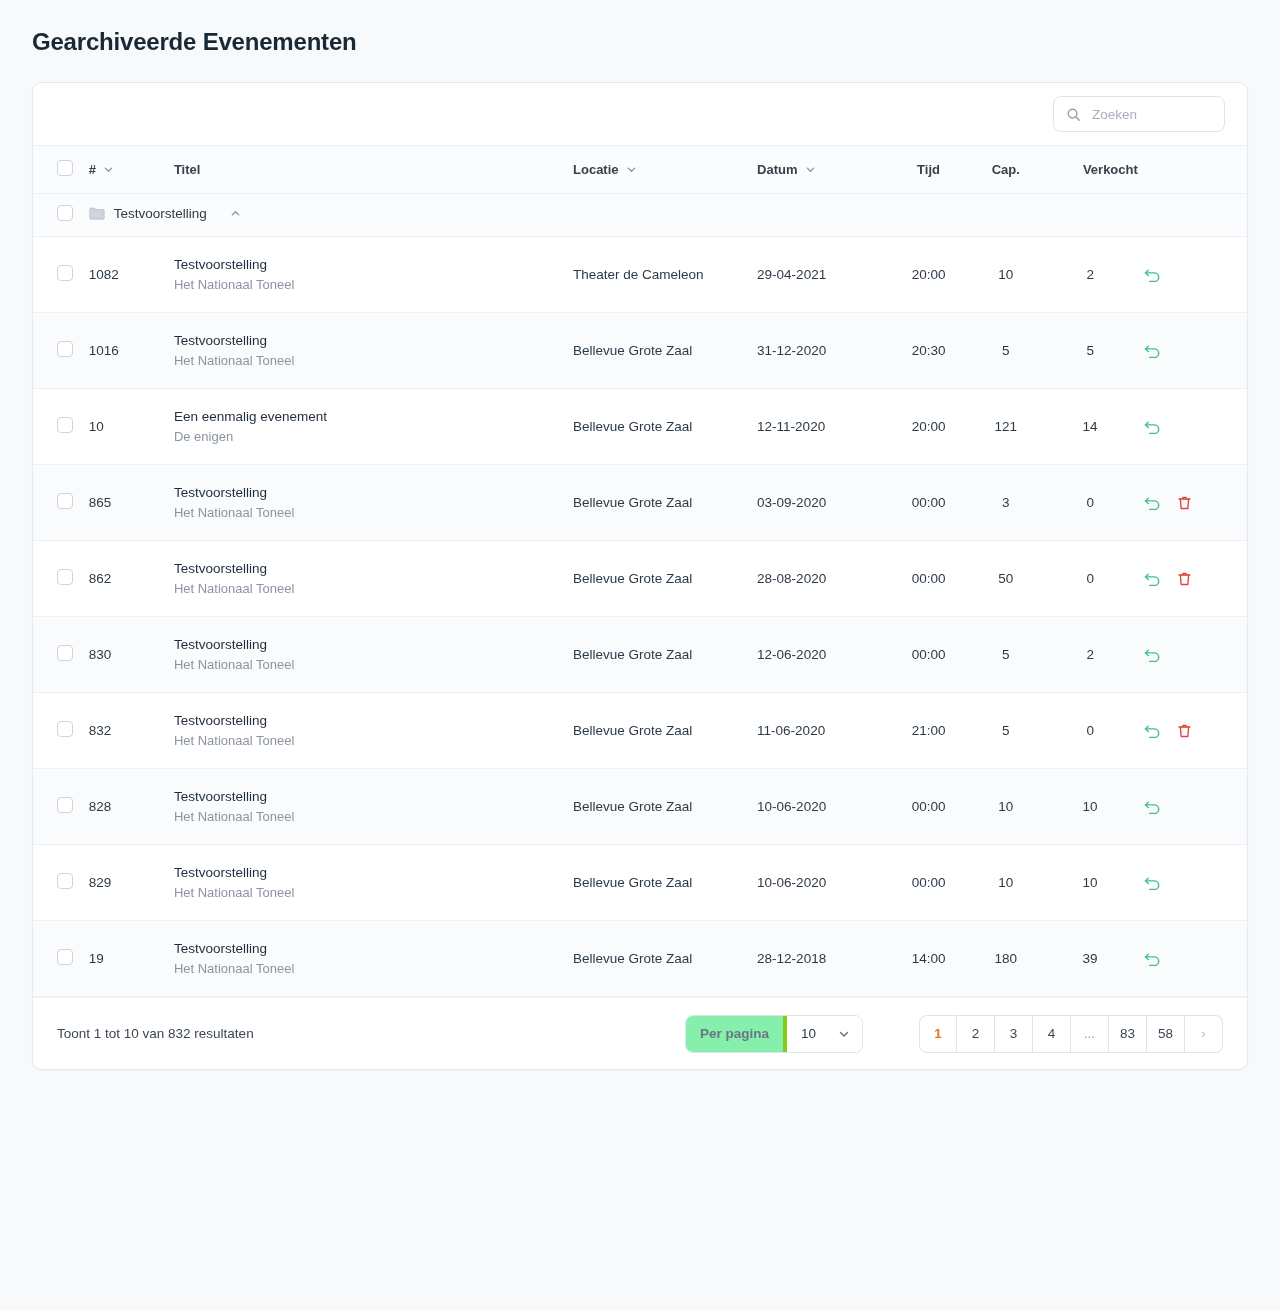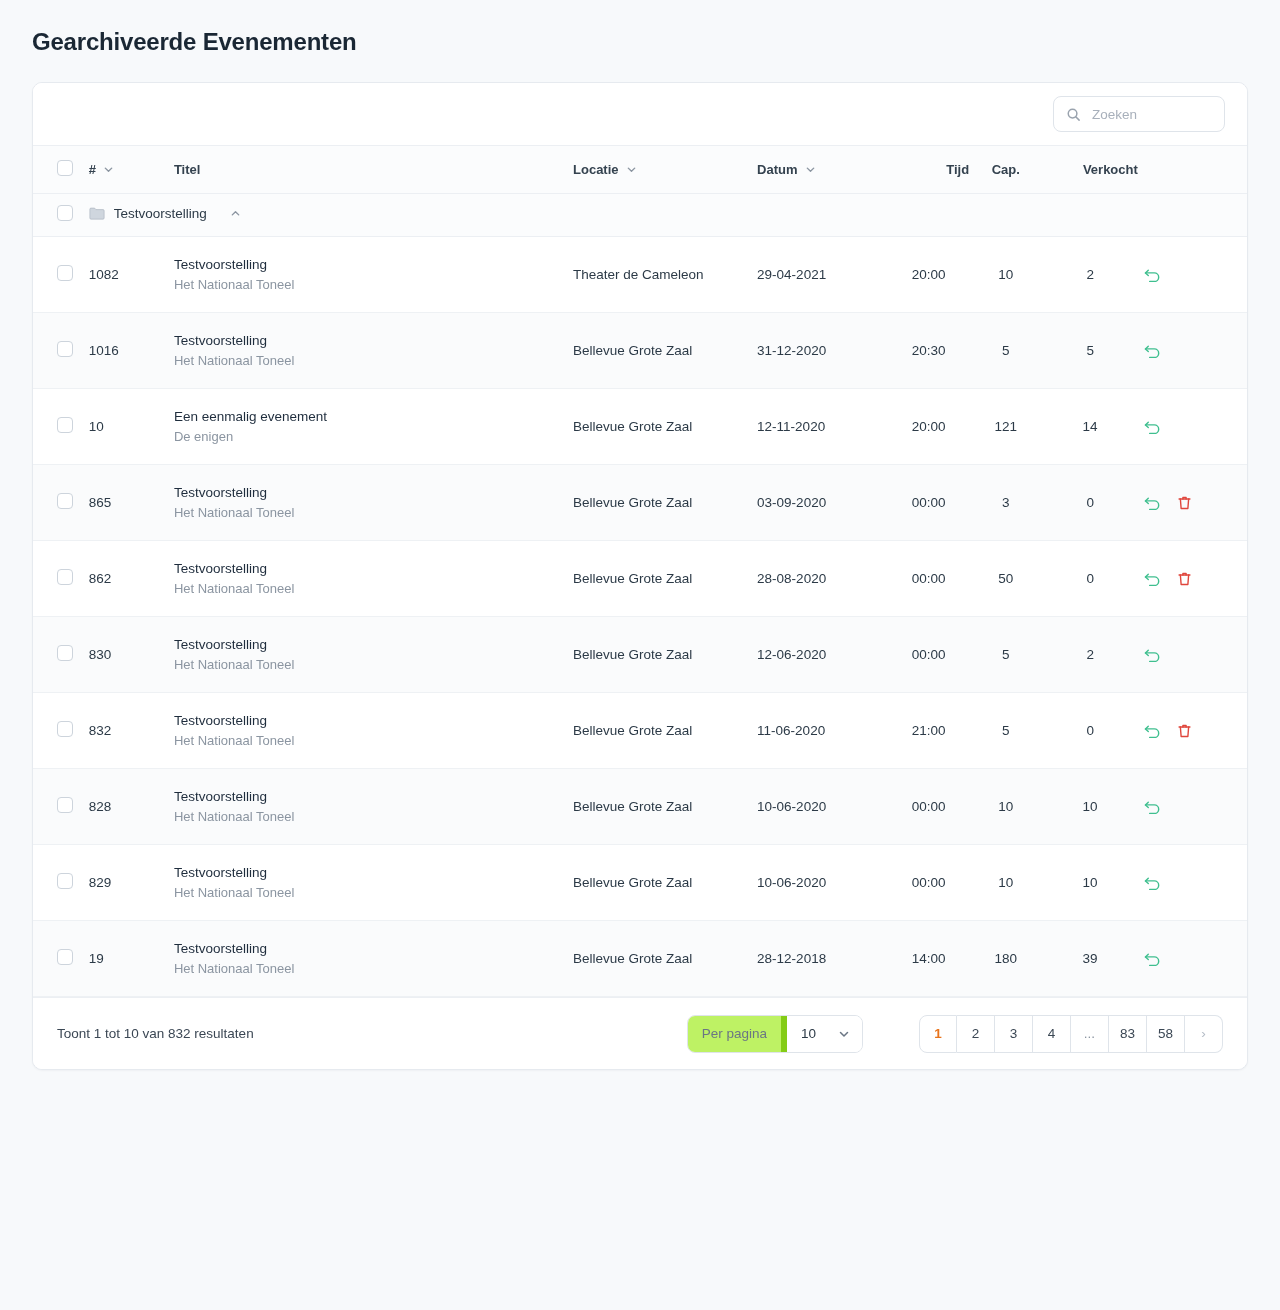--- a/index.html
+++ b/index.html
@@ -76,21 +76,21 @@
     border-top: 1px solid #eceff3;
     border-bottom: 1px solid #eceff3;
     white-space: nowrap;
   }
   .th-inner { display: inline-flex; align-items: center; gap: 7px; }
   .col-check { width: 56px; padding-left: 24px !important; }
   .col-id    { width: 86px; }
   .col-title { width: 404px; }
   .col-loc   { width: 186px; }
   .col-date  { width: 132px; }
-  .col-time  { width: 82px; text-align: right; }
+  .col-time  { width: 82px; text-align: center; }
   .col-cap   { width: 74px; text-align: center !important; }
   .col-sold  { width: 96px; text-align: right; }
   .col-act   { width: 110px; }
 
   .group-row td {
     background: #fbfcfd;
     border-bottom: 1px solid #eceff3;
     padding: 11px 0;
   }
   .group-label {
@@ -145,22 +145,23 @@
     height: 38px;
     border: 1px solid #dfe4ea;
     border-radius: 8px;
     overflow: hidden;
   }
   .perpage-label {
     padding: 0 14px;
     font-size: 13.5px;
     color: #6b7684;
     line-height: 36px;
-    border-right: 6px solid #84cc16;
-    background: #bef264;
+    border-right: 4px solid #84cc16;
+    background: #86efac;
+    font-weight: bold;
   }
   .perpage-select {
     display: flex; align-items: center; gap: 22px;
     padding: 0 12px 0 14px;
     font-size: 13.5px; color: #2c3a47;
     height: 36px;
     cursor: pointer;
     background: #fff;
   }
   .pager { margin-left: 48px; display: flex; align-items: center; }

